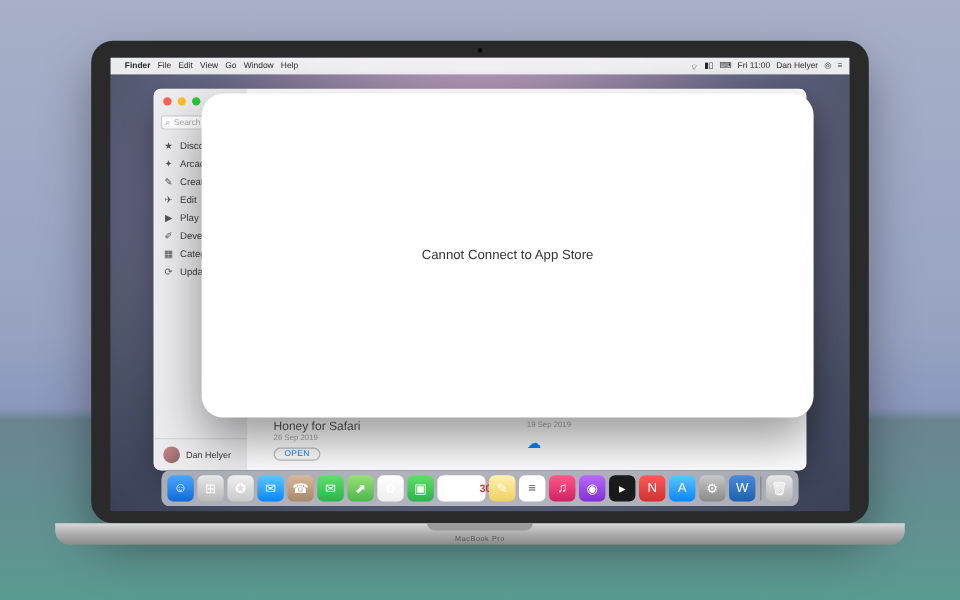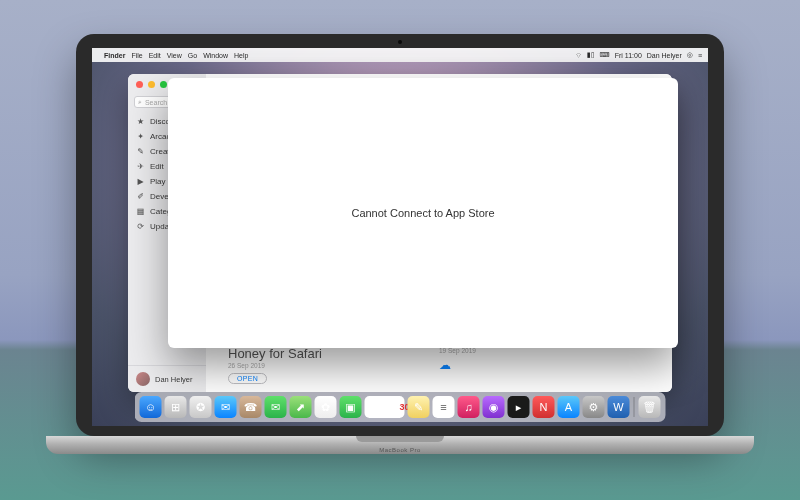--- a/index.html
+++ b/index.html
@@ -162,21 +162,21 @@
     font-size: 8px;
     color: #0a84ff;
   }
   .bottom-apps {
     position: absolute;
     left: 0; right: 0; bottom: 8px;
     display: flex;
     padding: 0 22px;
   }
   .app-tile { flex: 1; }
-  .app-tile .name { color: #555; font-size: 13px; }
+  .app-tile .name { color: #555; font-size: 10px; }
   .app-tile .date { color: #aaa; font-size: 6.5px; margin-top: 1px; }
   .open-pill {
     display: inline-block;
     margin-top: 4px;
     border: 1px solid #c0c0c4;
     border-radius: 8px;
     padding: 1px 8px;
     font-size: 7px;
     color: #0a84ff;
     letter-spacing: 0.3px;
@@ -187,21 +187,21 @@
     font-size: 12px;
     color: #0a84ff;
   }
 
   
   .modal {
     position: absolute;
     left: 76px; top: 30px;
     width: 510px; height: 270px;
     background: #fff;
-    border-radius: 6px;
+    border-radius: 18px;
     box-shadow: 0 18px 40px rgba(0,0,0,0.4);
     display: flex;
     align-items: center;
     justify-content: center;
   }
   .modal-text {
     font-size: 11px;
     color: #333;
   }
 

